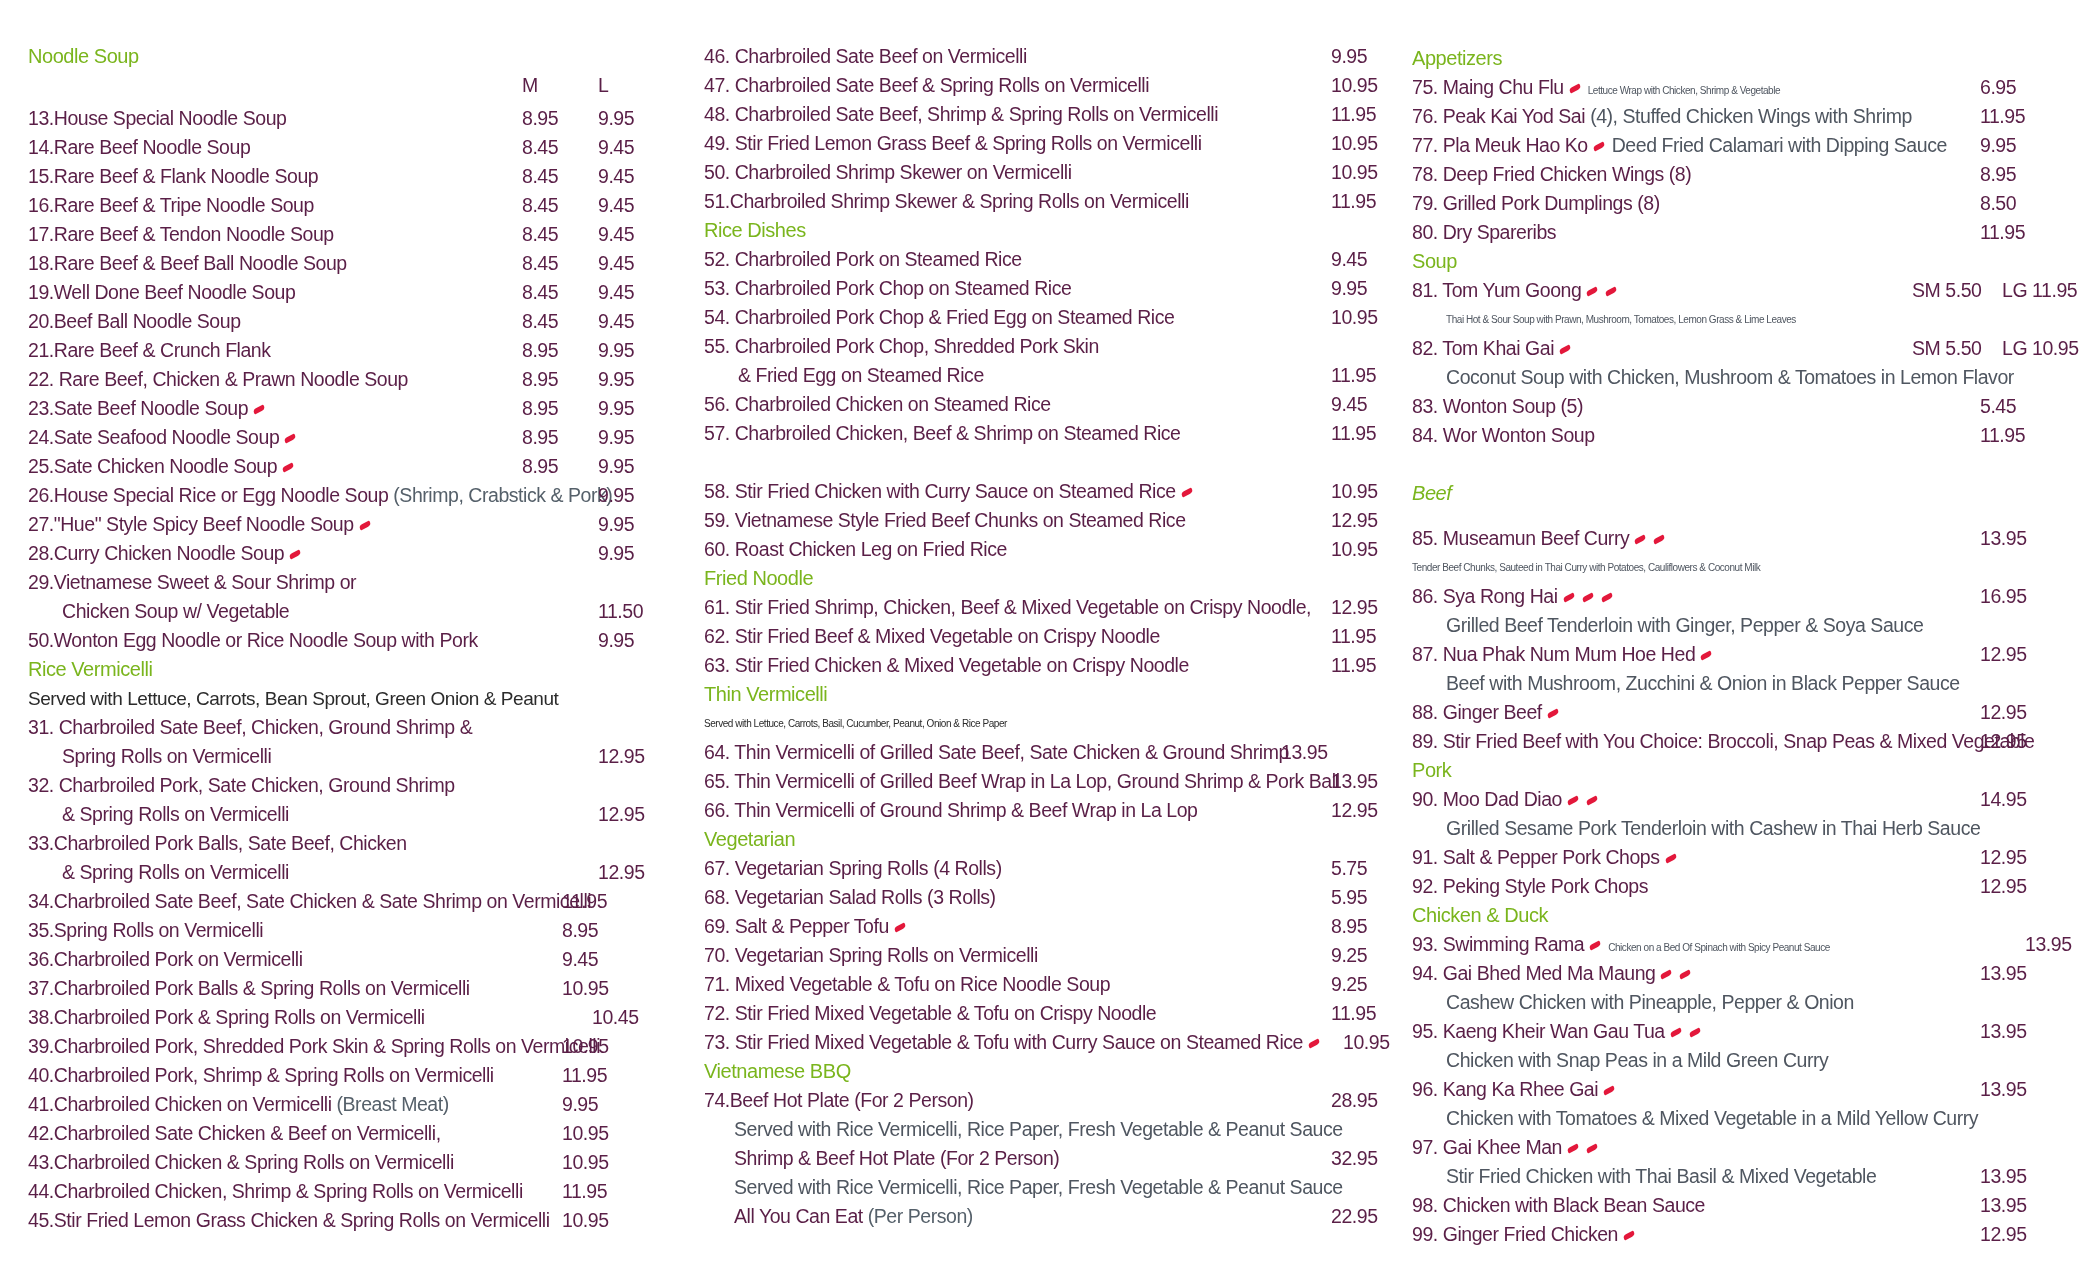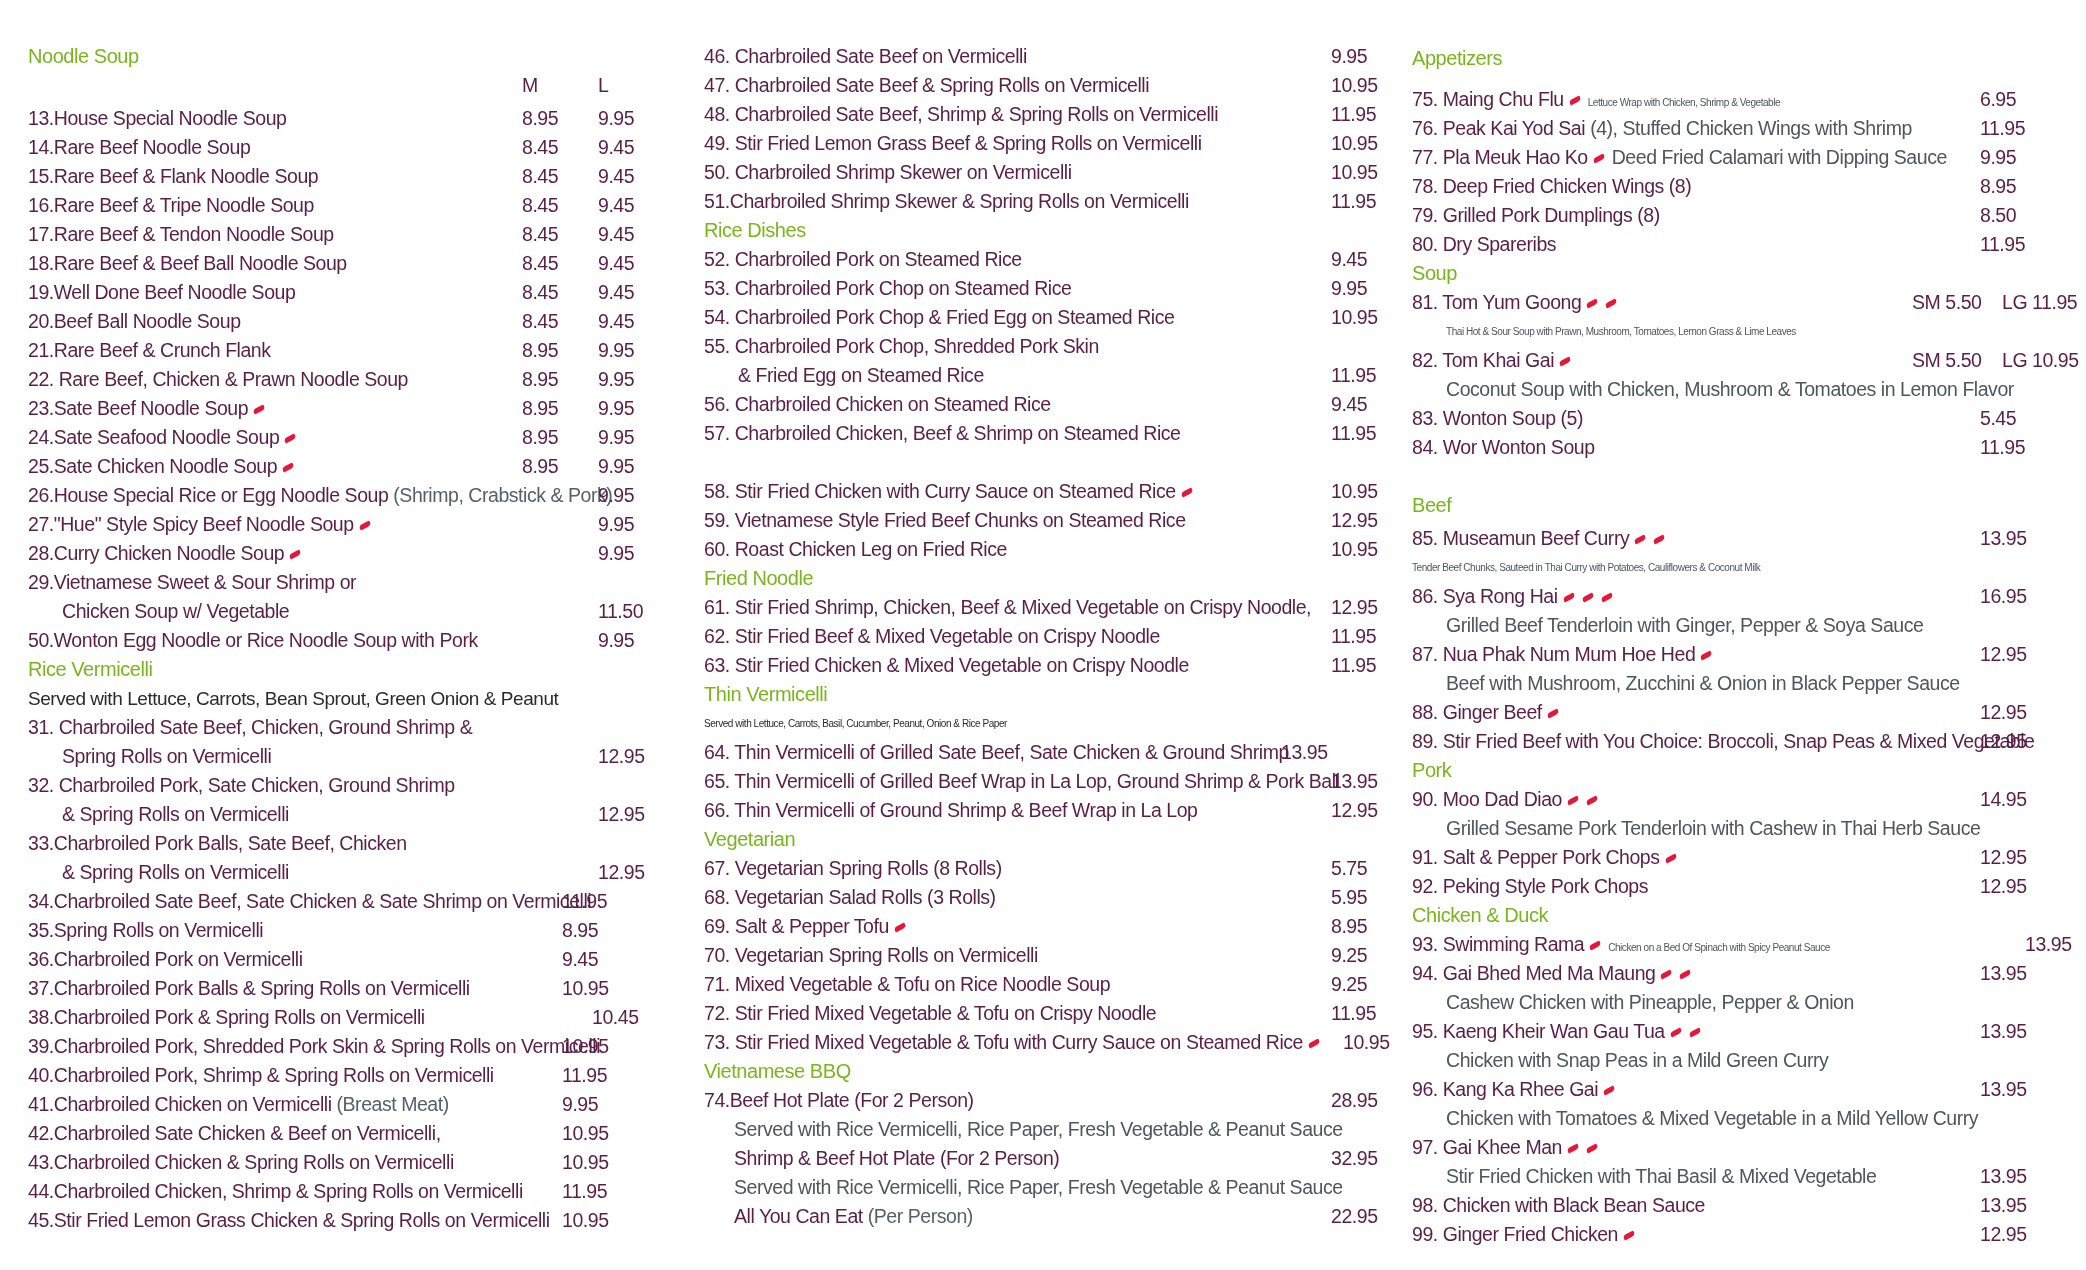--- a/index.html
+++ b/index.html
@@ -120,51 +120,51 @@
     <div class="row heading">Fried Noodle</div>
     <div class="row"><span><span>61. Stir Fried Shrimp, Chicken, Beef &amp; Mixed Vegetable on Crispy Noodle,</span></span><span class="price" style="left: 627px;">12.95</span></div>
     <div class="row"><span><span>62. Stir Fried Beef &amp; Mixed Vegetable on Crispy Noodle</span></span><span class="price" style="left: 627px;">11.95</span></div>
     <div class="row"><span><span>63. Stir Fried Chicken &amp; Mixed Vegetable on Crispy Noodle</span></span><span class="price" style="left: 627px;">11.95</span></div>
     <div class="row heading">Thin Vermicelli</div>
     <div class="row sub small">Served with Lettuce, Carrots, Basil, Cucumber, Peanut, Onion &amp; Rice Paper</div>
     <div class="row"><span><span>64. Thin Vermicelli of Grilled Sate Beef, Sate Chicken &amp; Ground Shrimp</span></span><span class="price" style="left: 577px;">13.95</span></div>
     <div class="row"><span><span>65. Thin Vermicelli of Grilled Beef Wrap in La Lop, Ground Shrimp &amp; Pork Ball</span></span><span class="price" style="left: 627px;">13.95</span></div>
     <div class="row"><span><span>66. Thin Vermicelli of Ground Shrimp &amp; Beef Wrap in La Lop</span></span><span class="price" style="left: 627px;">12.95</span></div>
     <div class="row heading">Vegetarian</div>
-    <div class="row"><span><span>67. Vegetarian Spring Rolls (8 Rolls)</span></span><span class="price" style="left: 627px;">5.75</span></div>
+    <div class="row"><span><span>67. Vegetarian Spring Rolls (4 Rolls)</span></span><span class="price" style="left: 627px;">5.75</span></div>
     <div class="row"><span><span>68. Vegetarian Salad Rolls (3 Rolls)</span></span><span class="price" style="left: 627px;">5.95</span></div>
     <div class="row"><span><span>69. Salt &amp; Pepper Tofu</span><span class="chili"></span></span><span class="price" style="left: 627px;">8.95</span></div>
     <div class="row"><span><span>70. Vegetarian Spring Rolls on Vermicelli</span></span><span class="price" style="left: 627px;">9.25</span></div>
     <div class="row"><span><span>71. Mixed Vegetable &amp; Tofu on Rice Noodle Soup</span></span><span class="price" style="left: 627px;">9.25</span></div>
     <div class="row"><span><span>72. Stir Fried Mixed Vegetable &amp; Tofu on Crispy Noodle</span></span><span class="price" style="left: 627px;">11.95</span></div>
     <div class="row"><span><span>73. Stir Fried Mixed Vegetable &amp; Tofu with Curry Sauce on Steamed Rice</span><span class="chili"></span></span><span class="price" style="left: 639px;">10.95</span></div>
     <div class="row heading">Vietnamese BBQ</div>
     <div class="row"><span><span>74.Beef Hot Plate (For 2 Person)</span></span><span class="price" style="left: 627px;">28.95</span></div>
     <div class="row desc" style="padding-left: 30px;"><span>Served with Rice Vermicelli, Rice Paper, Fresh Vegetable &amp; Peanut Sauce</span></div>
     <div class="row" style="padding-left: 30px;"><span><span>Shrimp &amp; Beef Hot Plate (For 2 Person)</span></span><span class="price" style="left: 627px;">32.95</span></div>
     <div class="row desc" style="padding-left: 30px;"><span>Served with Rice Vermicelli, Rice Paper, Fresh Vegetable &amp; Peanut Sauce</span></div>
     <div class="row" style="padding-left: 30px;"><span><span>All You Can Eat</span> <span class="note">(Per Person)</span></span><span class="price" style="left: 627px;">22.95</span></div>
   </div>
 <div id="col3" class="col" style="padding-top: 44px;">
-    <div class="row heading" style="margin-bottom: 12px;">Appetizers</div>
+    <div class="row heading" style="">Appetizers</div>
     <div class="row"><span><span>75. Maing Chu Flu</span><span class="chili"></span> <span class="desc small">Lettuce Wrap with Chicken, Shrimp &amp; Vegetable</span></span><span class="price" style="left: 568px;">6.95</span></div>
     <div class="row"><span><span>76. Peak Kai Yod Sai</span> <span class="desc">(4), Stuffed Chicken Wings with Shrimp</span></span><span class="price" style="left: 568px;">11.95</span></div>
     <div class="row"><span><span>77. Pla Meuk Hao Ko</span><span class="chili"></span> <span class="desc">Deed Fried Calamari with Dipping Sauce</span></span><span class="price" style="left: 568px;">9.95</span></div>
     <div class="row"><span><span>78. Deep Fried Chicken Wings (8)</span></span><span class="price" style="left: 568px;">8.95</span></div>
     <div class="row"><span><span>79. Grilled Pork Dumplings  (8)</span></span><span class="price" style="left: 568px;">8.50</span></div>
     <div class="row"><span><span>80. Dry Spareribs</span></span><span class="price" style="left: 568px;">11.95</span></div>
     <div class="row heading">Soup</div>
     <div class="row"><span><span>81. Tom Yum Goong</span><span class="chili"></span><span class="chili"></span></span><span class="price" style="left: 500px;">SM 5.50</span><span class="price" style="left: 590px;">LG 11.95</span></div>
     <div class="row desc small" style="padding-left: 34px;"><span>Thai Hot &amp; Sour Soup with Prawn, Mushroom, Tomatoes, Lemon Grass &amp; Lime Leaves</span></div>
     <div class="row"><span><span>82. Tom Khai Gai</span><span class="chili"></span></span><span class="price" style="left: 500px;">SM 5.50</span><span class="price" style="left: 590px;">LG 10.95</span></div>
     <div class="row desc" style="padding-left: 34px;"><span>Coconut Soup with Chicken, Mushroom &amp; Tomatoes in Lemon Flavor</span></div>
     <div class="row"><span><span>83. Wonton Soup  (5)</span></span><span class="price" style="left: 568px;">5.45</span></div>
     <div class="row"><span><span>84. Wor Wonton Soup</span></span><span class="price" style="left: 568px;">11.95</span></div>
     <div class="spacer"></div>
-    <div class="row heading" style="margin-bottom: 4px;">Beef</div>
+    <div class="row heading" style="margin-bottom: 16px; font-style: italic;">Beef</div>
     <div class="row"><span><span>85. Museamun Beef Curry</span><span class="chili"></span><span class="chili"></span></span><span class="price" style="left: 568px;">13.95</span></div>
     <div class="row desc small" style="padding-left: 0px;"><span>Tender Beef Chunks, Sauteed in Thai Curry with Potatoes, Cauliflowers &amp; Coconut Milk</span></div>
     <div class="row"><span><span>86. Sya Rong Hai</span><span class="chili"></span><span class="chili"></span><span class="chili"></span></span><span class="price" style="left: 568px;">16.95</span></div>
     <div class="row desc" style="padding-left: 34px;"><span>Grilled Beef Tenderloin with Ginger, Pepper &amp; Soya Sauce</span></div>
     <div class="row"><span><span>87. Nua Phak Num Mum Hoe Hed</span><span class="chili"></span></span><span class="price" style="left: 568px;">12.95</span></div>
     <div class="row desc" style="padding-left: 34px;"><span>Beef with Mushroom, Zucchini &amp; Onion in Black Pepper Sauce</span></div>
     <div class="row"><span><span>88. Ginger Beef</span><span class="chili"></span></span><span class="price" style="left: 568px;">12.95</span></div>
     <div class="row"><span><span>89. Stir Fried Beef with You Choice: Broccoli, Snap Peas &amp; Mixed Vegetable</span></span><span class="price" style="left: 568px;">12.95</span></div>
     <div class="row heading">Pork</div>
     <div class="row"><span><span>90. Moo Dad Diao</span><span class="chili"></span><span class="chili"></span></span><span class="price" style="left: 568px;">14.95</span></div>

